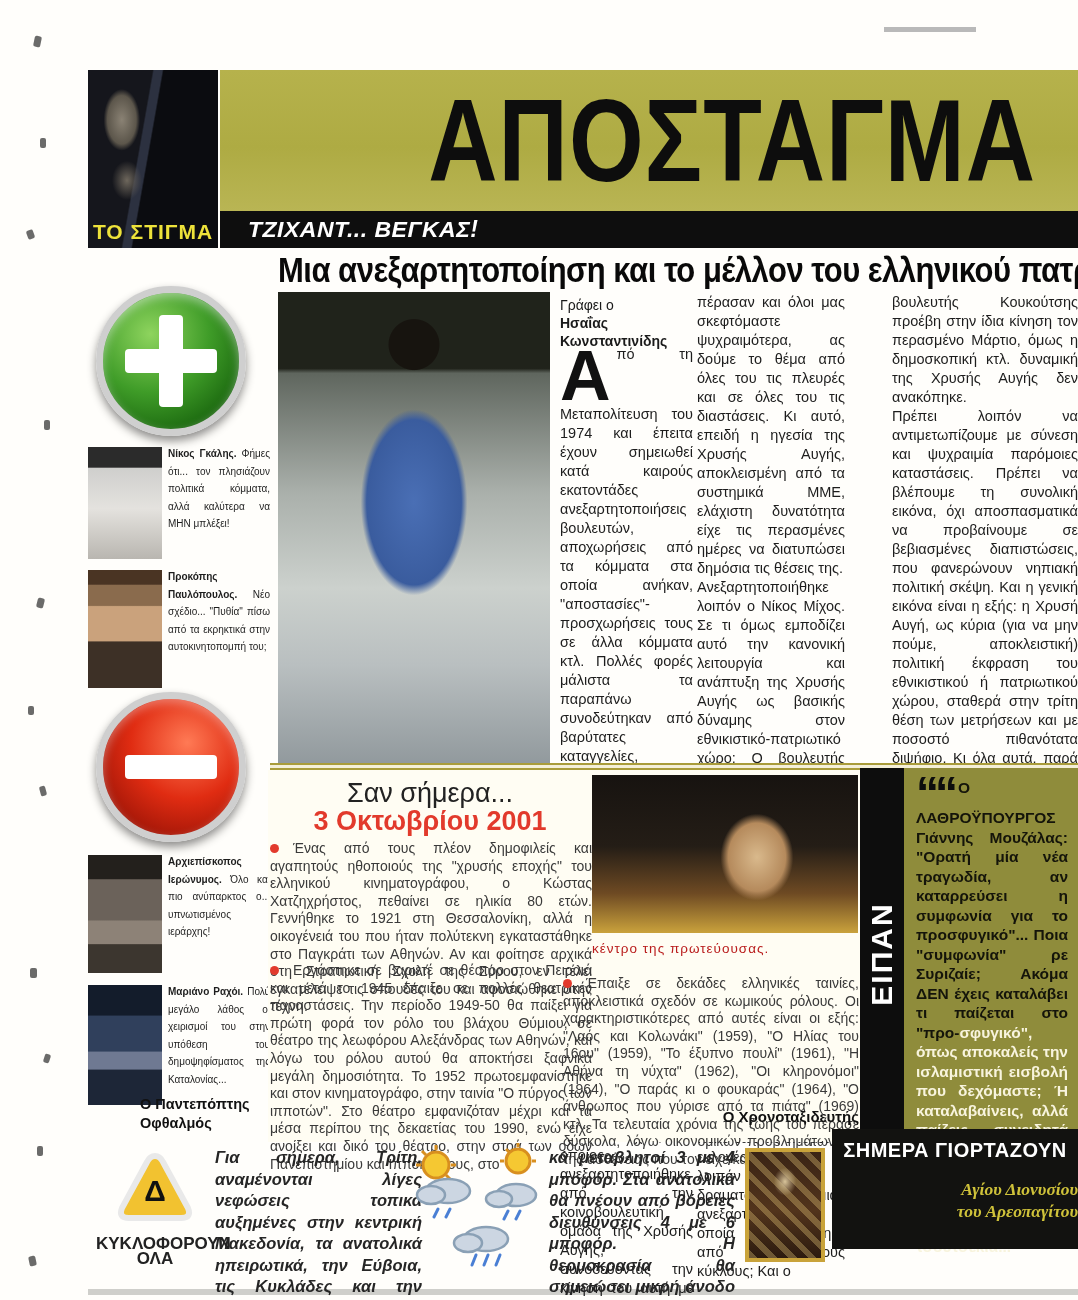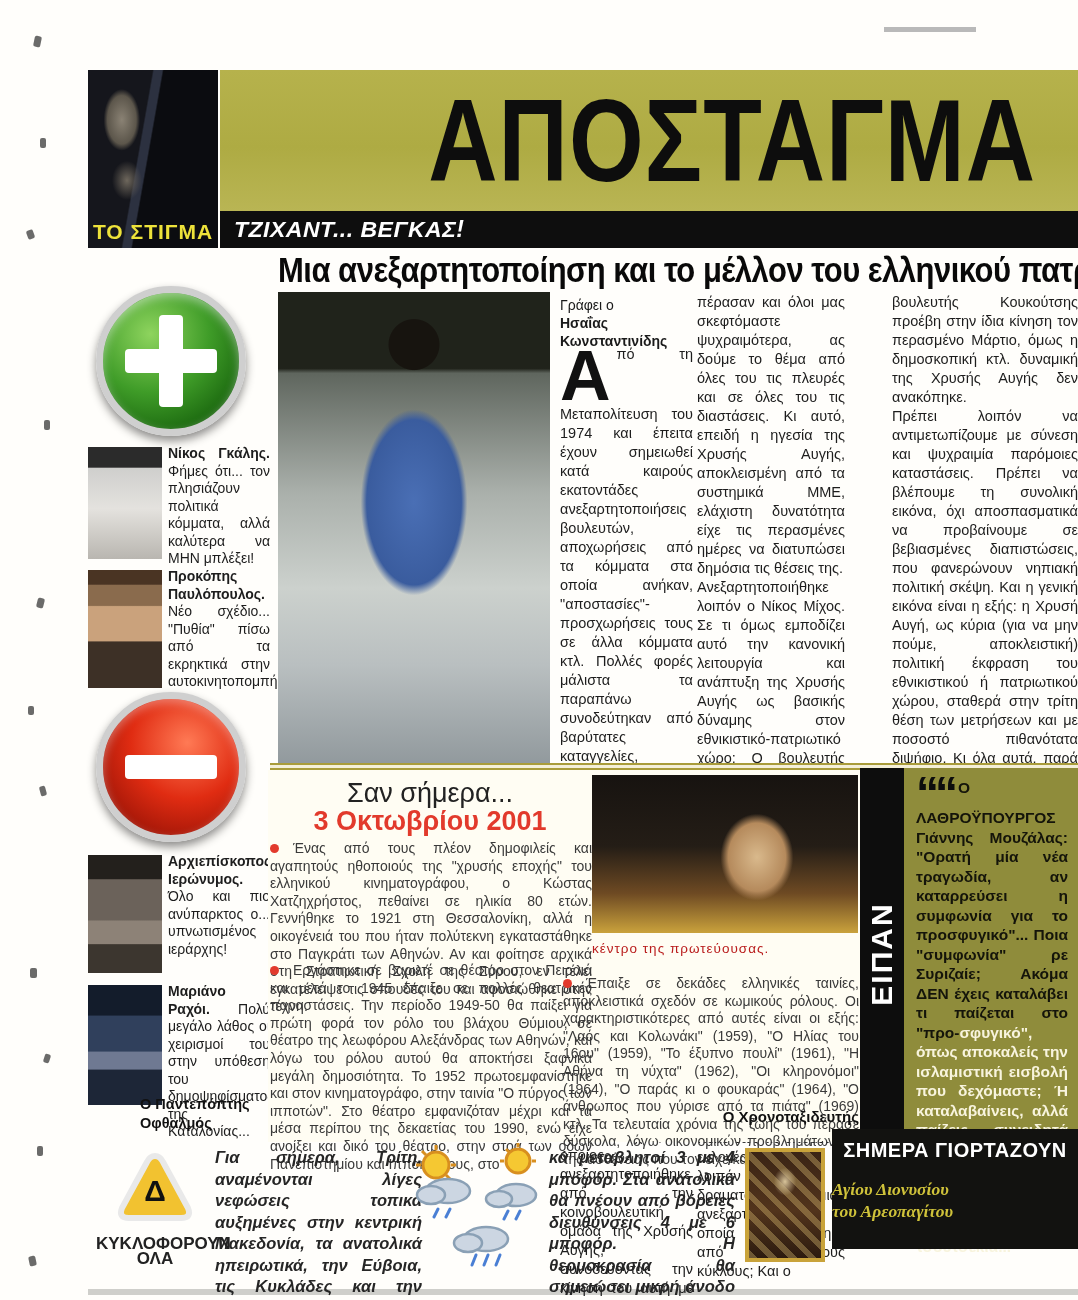--- a/index.html
+++ b/index.html
@@ -19,21 +19,21 @@
       radial-gradient(ellipse 20px 26px at 30% 62%, #6e675c 0%, rgba(0,0,0,0) 75%),
       linear-gradient(100deg, #15161c 0%, #15161c 40%, #2c3140 41%, #2c3140 46%, #0b0c10 47%, #0b0c10 100%); }
   .stigma { position:absolute; left:0; bottom:4px; width:100%; text-align:center;
     color:#ede23a; font-weight:bold; font-size:21px; letter-spacing:1px; }
   .banner { position:absolute; left:220px; top:70px; width:858px; height:141px;
     background:linear-gradient(180deg,#b6b24c 0%, #aeab43 55%, #b9b554 100%);
     display:flex; align-items:center; justify-content:flex-end; padding-right:42px; }
   .banner h1 { color:#0d0d0d; font-size:96px; font-weight:bold; letter-spacing:1px;
     transform:scaleY(1.22); transform-origin:center; white-space:nowrap; }
   .kicker { position:absolute; left:220px; top:211px; width:858px; height:37px; background:#0e0e0e;
-    display:flex; align-items:center; padding-left:14px; }
+    display:flex; align-items:center; padding-left:28px; }
   .kicker span { color:#fff; font-weight:bold; font-style:italic; font-size:23px; letter-spacing:.5px; }
 
   
   .headline { position:absolute; left:278px; top:251px; width:800px; color:#090909;
     font-size:31px; font-weight:bold; letter-spacing:-.5px; white-space:nowrap; transform:scaleY(1.12); transform-origin:left top; }
   .main-photo { position:absolute; left:278px; top:292px; width:272px; height:478px;
     background:
       radial-gradient(circle 26px at 50% 11%, #17140f 0 25px, rgba(0,0,0,0) 26px),
       radial-gradient(ellipse 86px 150px at 50% 44%, #4a6fb5 0%, #3a5c9e 55%, rgba(0,0,0,0) 62%),
       linear-gradient(180deg, #20231b 0%, #20231b 16%, #5f665e 17%, #aab0ab 42%, #ccd1cd 62%, #b9bfc0 78%, #8f979b 100%); }
@@ -55,21 +55,21 @@
     background:radial-gradient(circle at 62% 32%, #ff7a55 0%, #e02c12 45%, #a51708 78%, #7c0f04 100%);
     border:7px solid #cfcfcf; box-shadow:0 5px 10px rgba(0,0,0,.45), inset 0 4px 10px rgba(255,255,255,.35); }
   .orb .h-bar { position:absolute; left:50%; top:50%; transform:translate(-50%,-50%); width:92px; height:24px; background:#fff; border-radius:4px; }
   .orb-plus .v-bar { position:absolute; left:50%; top:50%; transform:translate(-50%,-50%); width:24px; height:92px; background:#fff; border-radius:4px; }
 
   .side-photo { position:absolute; left:88px; width:74px; }
   .sp1 { top:447px; height:112px; background:linear-gradient(180deg,#2b2b2b 0 18%, #cfcfcd 19%, #e4e2de 55%, #b9b6b0 100%); }
   .sp2 { top:570px; height:118px; background:linear-gradient(180deg,#4a3423 0 12%, #8a6b4d 13% 30%, #caa27c 31% 60%, #3d3026 61% 100%); }
   .sp3 { top:855px; height:118px; background:linear-gradient(180deg,#23201c 0 20%, #6b625a 21% 55%, #8d8277 56% 75%, #3c362f 76% 100%); }
   .sp4 { top:985px; height:120px; background:linear-gradient(180deg,#131c2b 0 25%, #30405c 26% 55%, #6f7992 56% 70%, #1d2637 71% 100%); }
-  .side-cap { position:absolute; left:168px; width:102px; font-size:14px; line-height:17.5px; color:#1d1d1d; text-align:justify; }
+  .side-cap { position:absolute; left:168px; width:102px; font-size:10px; line-height:17.5px; color:#1d1d1d; text-align:justify; }
   .side-cap b { font-weight:bold; }
   .sc1 { top:445px; } .sc2 { top:568px; } .sc3 { top:853px; } .sc4 { top:983px; }
   .side-sign { position:absolute; left:140px; top:1095px; width:130px; 
     font-weight:bold; font-size:14.5px; line-height:19px; color:#111; }
 
   
   .gold-rule { position:absolute; left:270px; top:763px; width:808px; height:7px;
     border-top:2px solid #a99c3a; border-bottom:2px solid #a99c3a; background:#f4efd8; }
 
   
@@ -109,21 +109,21 @@
   .wc1 { left:215px; top:1147px; width:207px; }
   .wc2 { left:549px; top:1147px; width:186px; }
   .weather-icons { position:absolute; left:398px; top:1143px; }
   .saint { position:absolute; left:745px; top:1148px; width:80px; height:114px; border:4px solid #c9a33a;
     background:
       radial-gradient(ellipse 16px 20px at 50% 28%, #d8c49a 0%, rgba(0,0,0,0) 70%),
       repeating-linear-gradient(45deg, rgba(230,200,120,.35) 0 6px, rgba(0,0,0,0) 6px 14px),
       linear-gradient(180deg,#3a2415 0%, #52341c 55%, #2c1b0f 100%); }
   .celebrate { position:absolute; left:832px; top:1129px; width:246px; height:120px; background:#121210; padding-top:10px; }
   .celebrate-title { text-align:center; color:#fff; font-weight:bold; font-size:20px; letter-spacing:.5px; }
-  .celebrate-names { margin-top:16px; text-align:left; color:#cfc23a; font-weight:bold; font-style:italic;
+  .celebrate-names { margin-top:16px; text-align:right; color:#cfc23a; font-weight:bold; font-style:italic;
     font-family:"Liberation Serif", serif; font-size:17.5px; line-height:22px; }
 </style>
 </head>
 <body>
 
 <div class="page">
 
   <div class="mark" style="left:34px; top:36px; width:7px; height:11px; transform:rotate(12deg);"></div>
   <div class="mark" style="left:40px; top:138px; width:6px; height:10px;"></div>
   <div class="mark" style="left:27px; top:230px; width:7px; height:9px; transform:rotate(-20deg);"></div>

